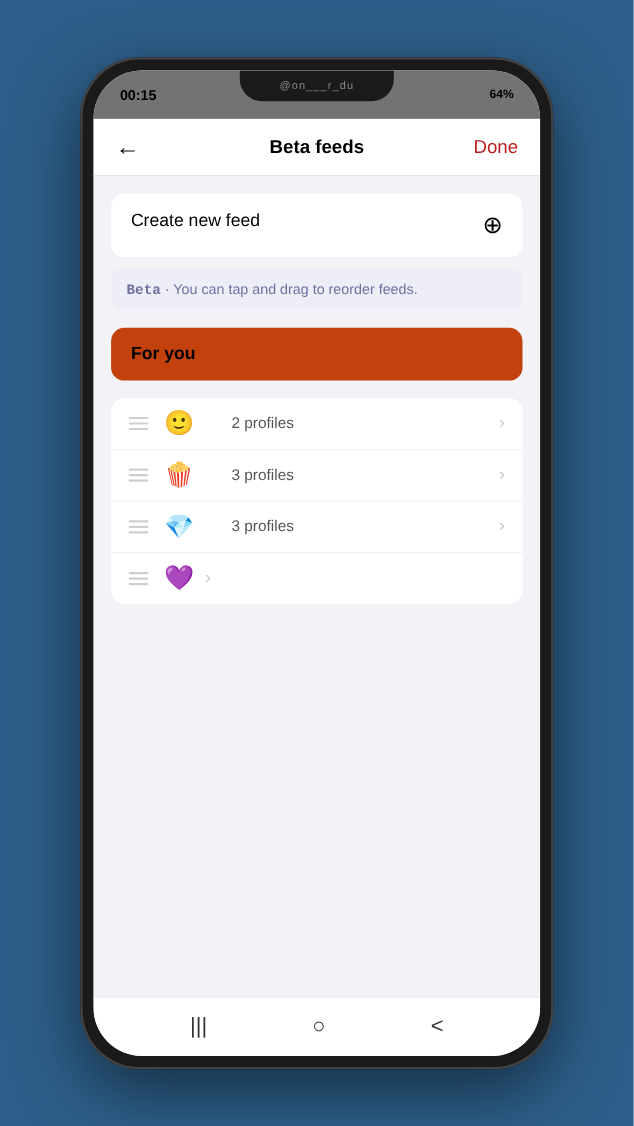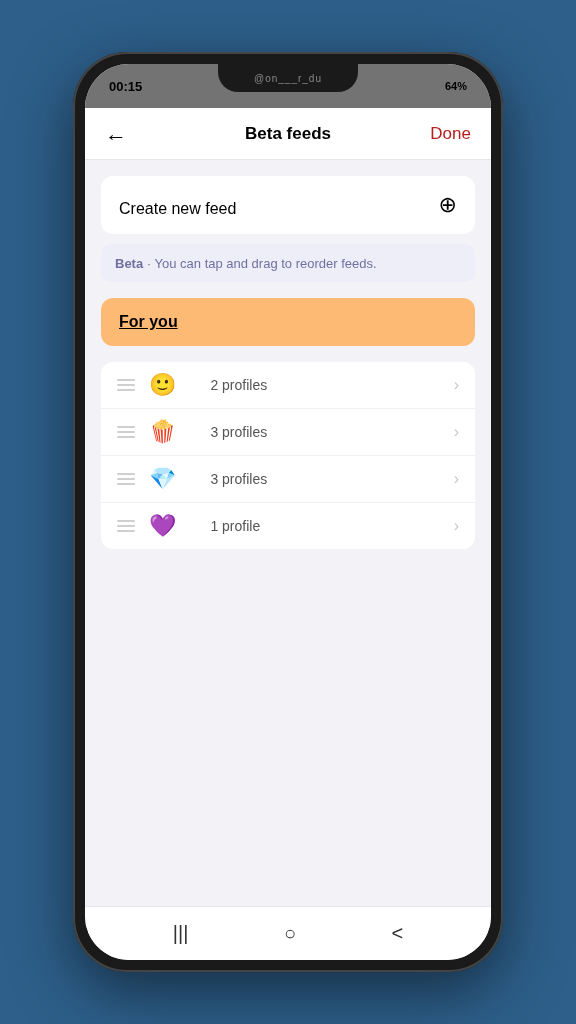--- a/index.html
+++ b/index.html
@@ -129,21 +129,21 @@
 
     .section {
       margin: 16px 16px 0;
       background: #fff;
       border-radius: 12px;
       overflow: hidden;
     }
 
     .create-feed-row {
       display: flex;
-      align-items: flex-end;
+      align-items: flex-start;
       justify-content: space-between;
       padding: 16px 18px;
       background: #fff;
     }
 
     .create-feed-label {
       font-size: 16px;
       color: #000;
     }
 
@@ -160,29 +160,29 @@
       padding: 10px 14px;
     }
 
     .beta-notice-text {
       font-size: 13px;
       color: #7070a0;
     }
 
     .beta-notice-text strong {
       font-weight: 600;
+      font-family: Liberation Mono, monospace;
     }
 
     
     .default-feeds {
       margin: 16px 16px 0;
-      background: #fdba74;
+      background: #c2410c;
       border-radius: 12px;
       overflow: hidden;
-      text-decoration: underline;
     }
 
     .feed-item {
       padding: 15px 18px;
       font-size: 16px;
       font-weight: 600;
       color: #000;
       border-bottom: 1px solid #f0f0f0;
     }
 
@@ -347,23 +347,20 @@
           <span class="chevron">›</span>
         </div>
 
         <div class="custom-feed-item">
           <div class="drag-handle">
             <div class="drag-line"></div>
             <div class="drag-line"></div>
             <div class="drag-line"></div>
           </div>
           <span class="feed-emoji">💜</span>
-          <div class="feed-info">
-            <span class="feed-count">1 profile</span>
-          </div>
           <span class="chevron">›</span>
         </div>
 
       </div>
     </div>
 
     <div class="home-bar">
       <span class="home-icon">|||</span>
       <span class="home-icon">○</span>
       <span class="home-icon">&lt;</span>

